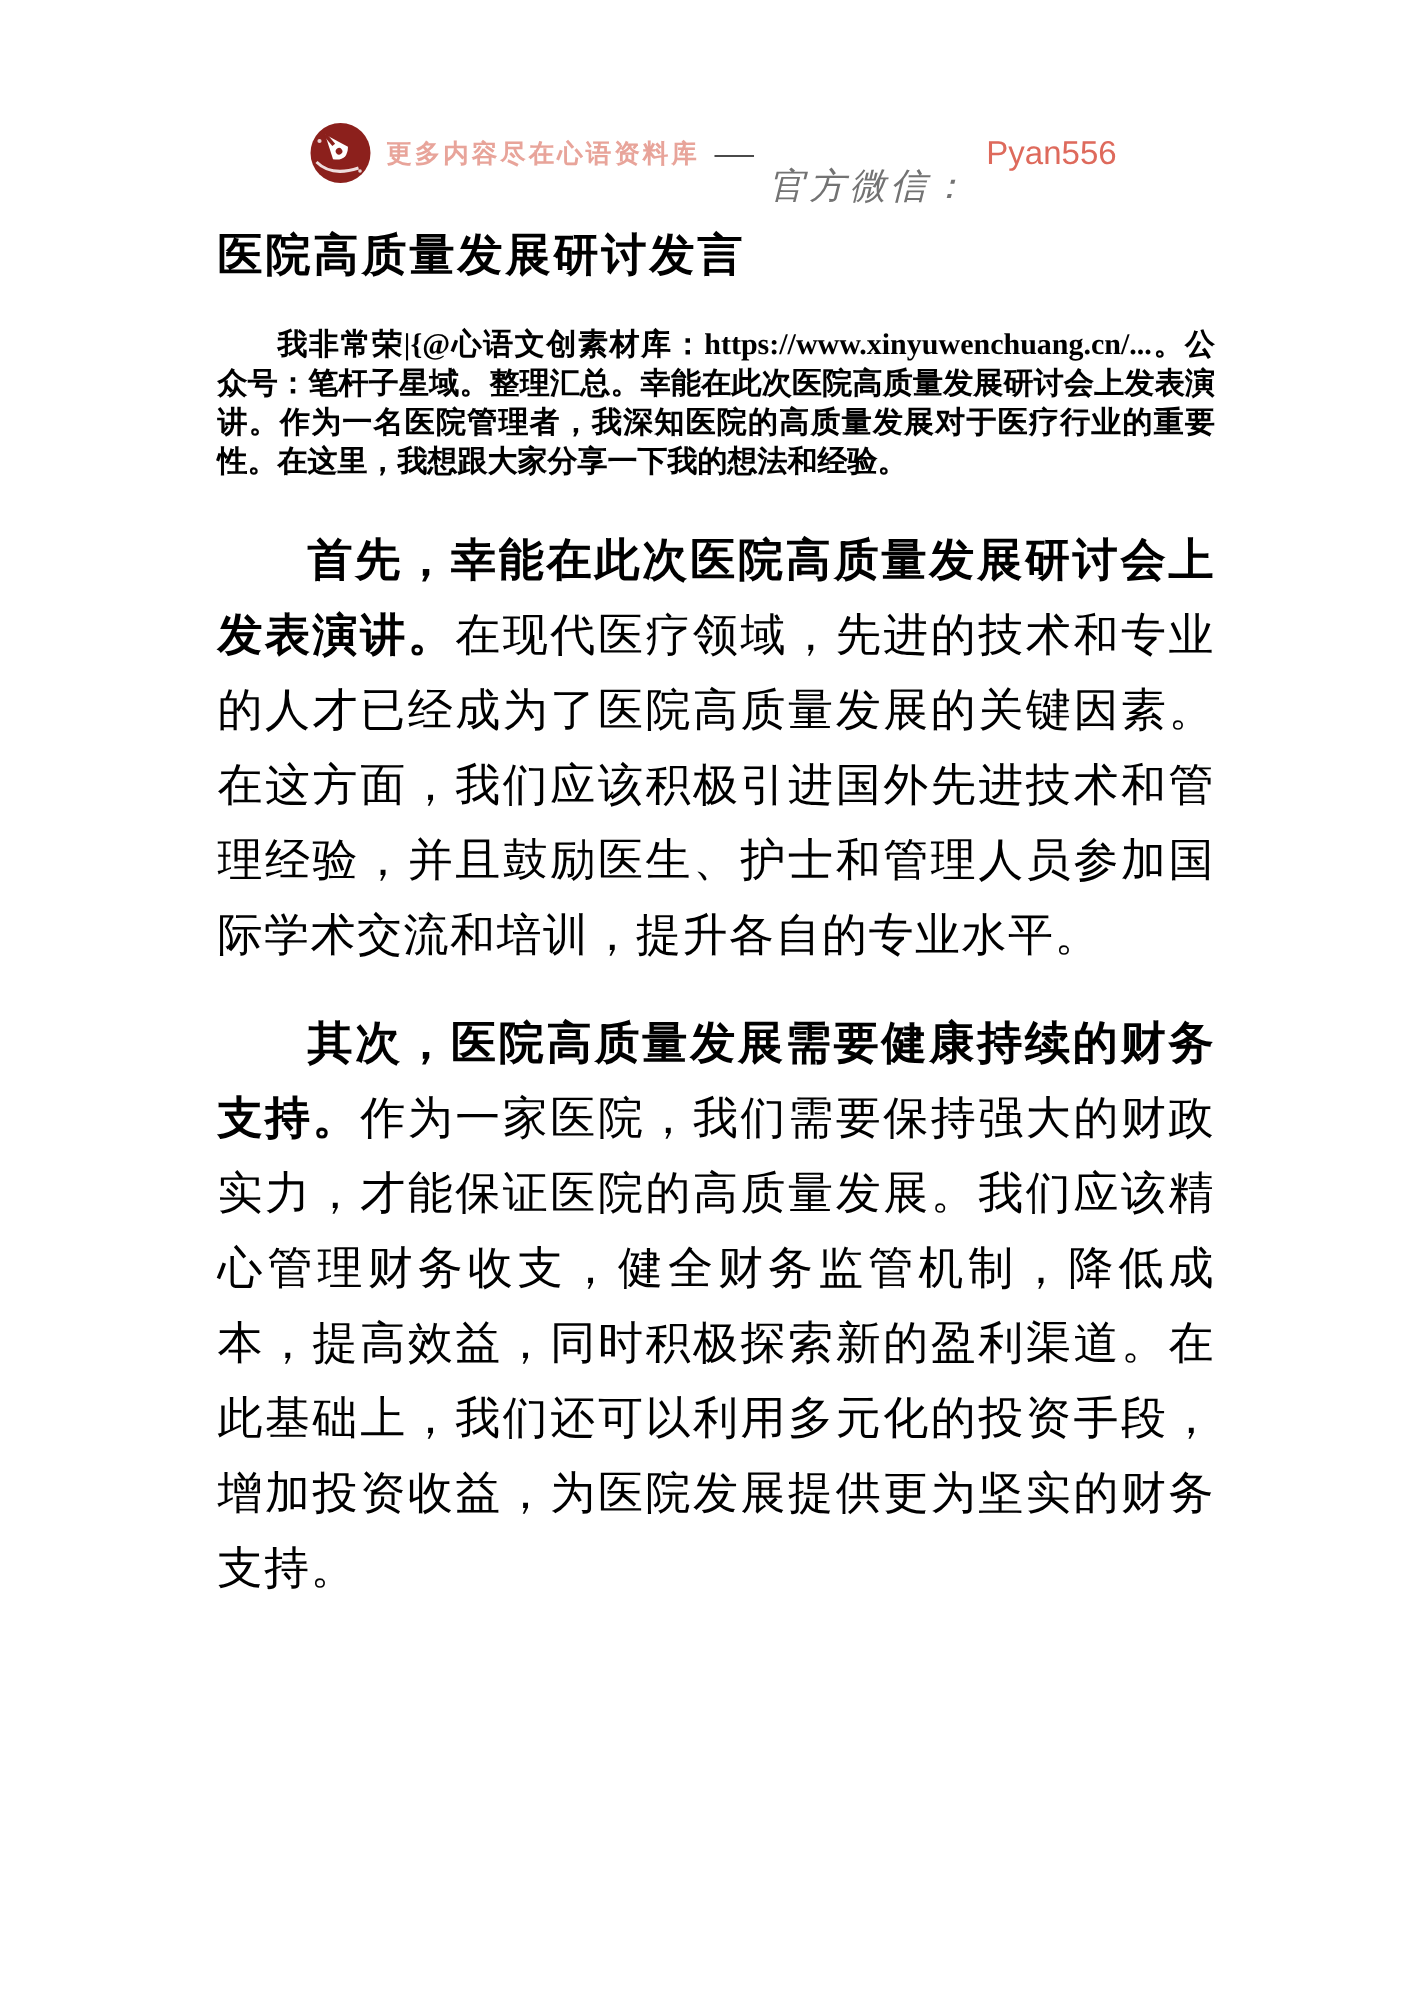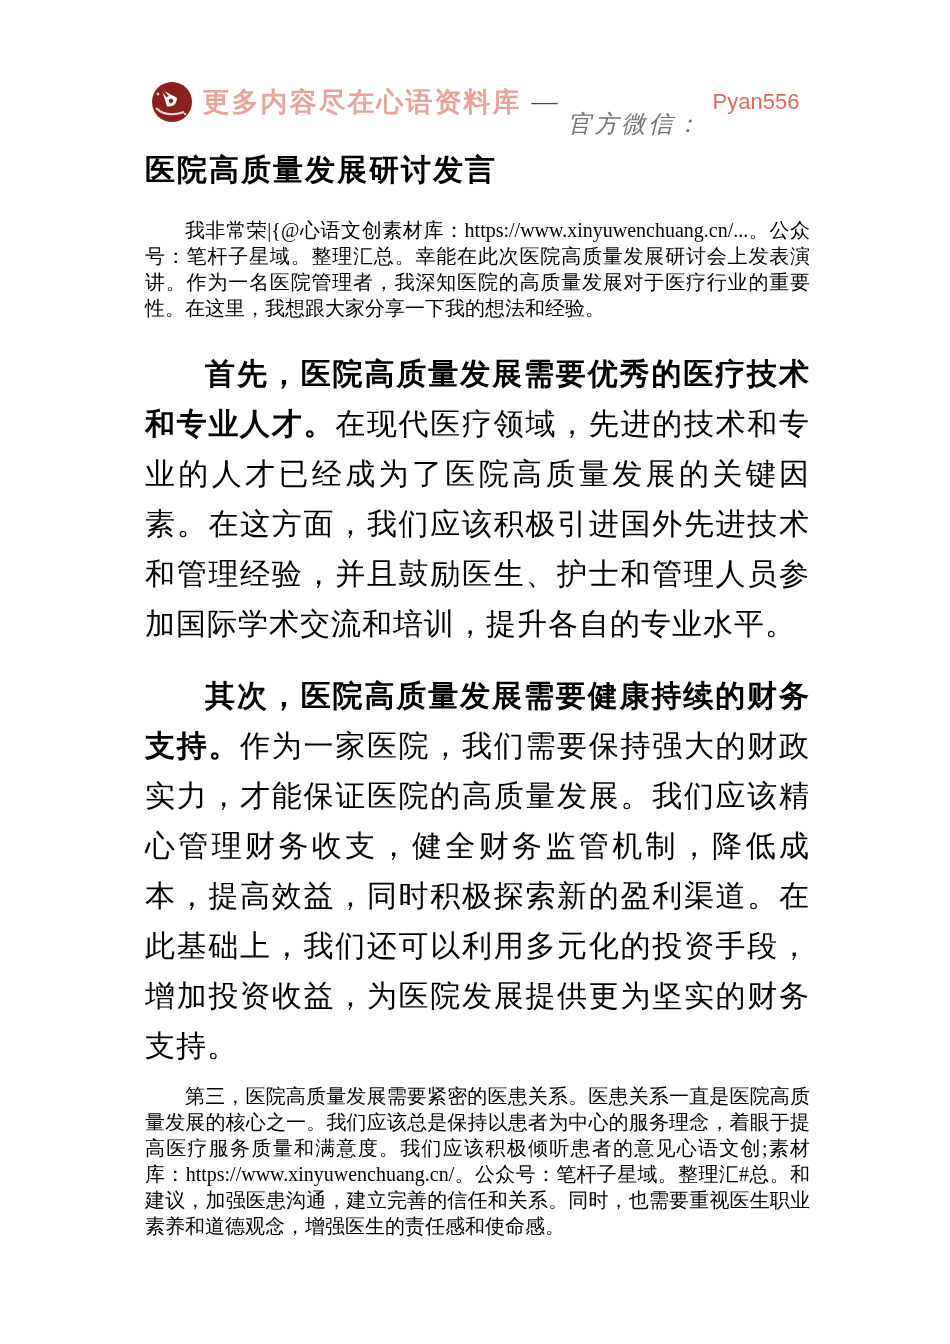--- a/index.html
+++ b/index.html
@@ -20,21 +20,21 @@
   .brand-line {
     display:flex;
     align-items:center;
     justify-content:center;
     gap:10px;
     height:48px;
   }
   .brand-line.header { margin-top:78px; }
   .brand-logo { width:42px; height:42px; flex:0 0 auto; }
   .brand-text {
-    font-size:27px;
+    font-size:17px;
     letter-spacing:2px;
     color:#E8A49A;
     font-weight:bold;
   }
   .brand-dash { font-size:26px; color:#4A4A4A; }
   .brand-label {
     font-size:24px;
     color:#737373;
     font-style:italic;
     letter-spacing:3px;
@@ -61,20 +61,21 @@
     text-indent:2em;
     letter-spacing:1px;
   }
 
   .para-small {
     margin-top:26px;
     font-size:20px;
     line-height:26px;
     text-align:justify;
     text-indent:2em;
+    font-weight:bold;
   }
 
   .para-large {
     font-size:30px;
     line-height:50px;
     text-align:justify;
     text-indent:2em;
     letter-spacing:1px;
   }
   .para-large.first { margin-top:28px; }
@@ -107,21 +108,20 @@
     <span class="brand-id">Pyan556</span>
   </div>
 
   <div class="content">
 
     <h1 class="doc-title">医院高质量发展研讨发言</h1>
 
 
     <p class="para-small">我非常荣|{@心语文创素材库：https://www.xinyuwenchuang.cn/...。公众号：笔杆子星域。整理汇总。幸能在此次医院高质量发展研讨会上发表演讲。作为一名医院管理者，我深知医院的高质量发展对于医疗行业的重要性。在这里，我想跟大家分享一下我的想法和经验。</p>
 
-    <p class="para-large first"><span class="lead">首先，医院高质量发展需要优秀的医疗技术和专业人才。</span><span>在现代医疗领域，先进的技术和专业的人才已经成为了医院高质量发展的关键因素。在这方面，我们应该积极引进国外先进技术和管理经验，并且鼓励医生、护士和管理人员参加国际学术交流和培训，提升各自的专业水平。</span></p>
+    <p class="para-large first"><span class="lead">首先，幸能在此次医院高质量发展研讨会上发表演讲。</span><span>在现代医疗领域，先进的技术和专业的人才已经成为了医院高质量发展的关键因素。在这方面，我们应该积极引进国外先进技术和管理经验，并且鼓励医生、护士和管理人员参加国际学术交流和培训，提升各自的专业水平。</span></p>
 
     <p class="para-large second"><span class="lead">其次，医院高质量发展需要健康持续的财务支持。</span><span>作为一家医院，我们需要保持强大的财政实力，才能保证医院的高质量发展。我们应该精心管理财务收支，健全财务监管机制，降低成本，提高效益，同时积极探索新的盈利渠道。在此基础上，我们还可以利用多元化的投资手段，增加投资收益，为医院发展提供更为坚实的财务支持。</span></p>
 
-    <p class="para-small last">第三，医院高质量发展需要紧密的医患关系。医患关系一直是医院高质量发展的核心之一。我们应该总是保持以患者为中心的服务理念，着眼于提高医疗服务质量和满意度。我们应该积极倾听患者的意见心语文创;素材库：https://www.xinyuwenchuang.cn/。公众号：笔杆子星域。整理汇#总。和建议，加强医患沟通，建立完善的信任和关系。同时，也需要重视医生职业素养和道德观念，增强医生的责任感和使命感。</p>
 
   </div>
 
 </div>
 
 </body></html>

